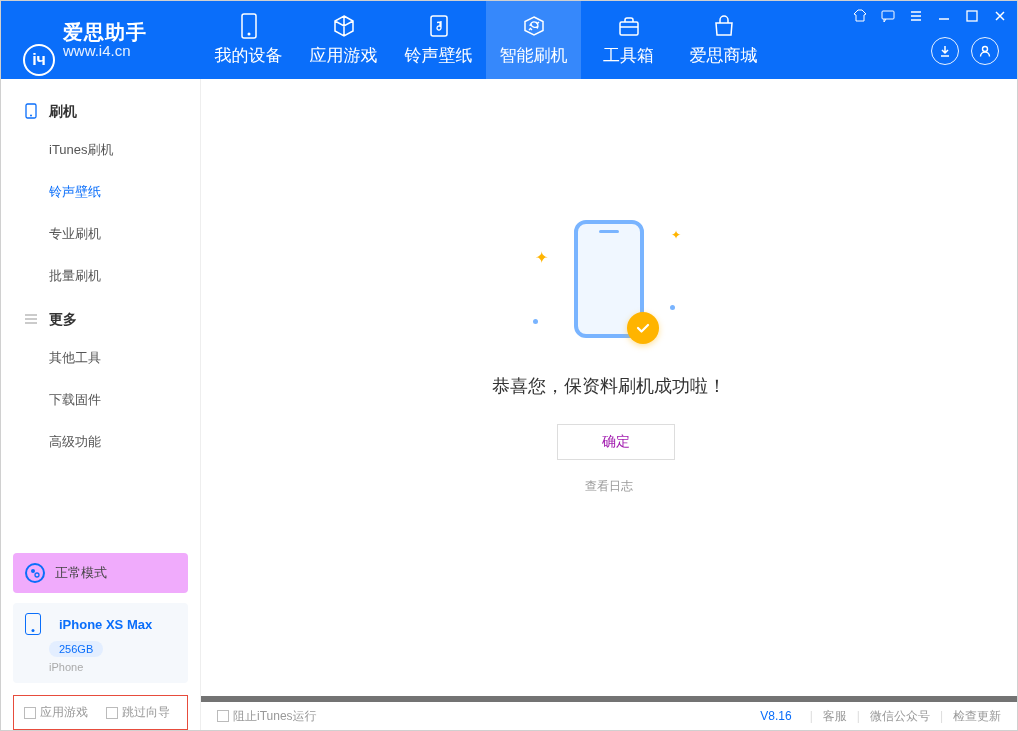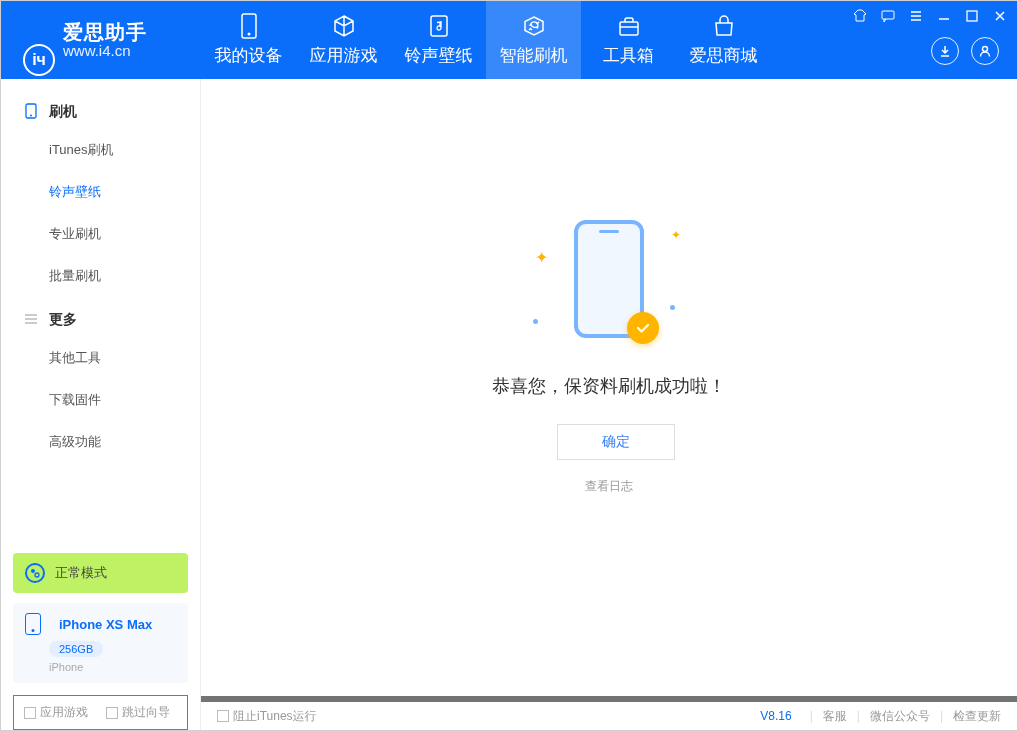--- a/index.html
+++ b/index.html
@@ -29,21 +29,21 @@
 
 
 .sidebar { width:200px; border-right:1px solid #eee; display:flex; flex-direction:column; overflow:hidden; }
 .side-scroll { flex:1; overflow-y:auto; padding-top:10px; }
 .side-section-head { display:flex; align-items:flex-start; gap:10px; padding:14px 22px 8px; font-size:14px; color:#333; font-weight:700; }
 .side-section-head .sect-icon { width:16px; height:16px; display:flex; align-items:center; justify-content:center; color:#888; }
 .side-item { padding:12px 22px 12px 48px; font-size:13px; color:#555; cursor:pointer; }
 .side-item.active { color:#0a6efa; }
 
 .side-bottom { padding:0 12px 12px; }
-.mode-card { background:#bef264; border-radius:4px; padding:10px 12px; margin-bottom:10px; display:flex; align-items:center; gap:10px; font-size:13px; color:#444; }
+.mode-card { background:#f0abfc; border-radius:4px; padding:10px 12px; margin-bottom:10px; display:flex; align-items:center; gap:10px; font-size:13px; color:#444; }
 .mode-icon { width:20px; height:20px; border:2px solid #0a6efa; border-radius:50%; display:flex; align-items:center; justify-content:center; }
 .device-card { background:#f5f8fc; border-radius:4px; padding:10px 12px; }
 .device-card .dev-row1 { display:flex; align-items:center; gap:18px; font-size:13px; color:#0a6efa; font-weight:600; }
 .dev-icon { width:16px; height:22px; border:1.5px solid #0a6efa; border-radius:3px; position:relative; }
 .dev-icon::after { content:''; position:absolute; bottom:2px; left:50%; transform:translateX(-50%); width:3px; height:3px; border-radius:50%; background:#0a6efa; }
 .capacity-badge { display:inline-block; margin-top:6px; margin-left:24px; font-size:11px; background:#e3eeff; color:#0a6efa; padding:2px 10px; border-radius:10px; }
 .dev-type { margin-left:24px; margin-top:4px; font-size:11px; color:#aaa; }
 
 .checkbox-row { border:1.5px solid #e74c3c; padding:8px 10px; display:flex; gap:18px; font-size:12px; color:#999; margin:0 12px 0; }
 .cb { width:12px; height:12px; border:1px solid #bbb; display:inline-block; margin-right:4px; vertical-align:middle; }
@@ -56,21 +56,21 @@
 .phone-illus::before { content:''; position:absolute; top:6px; left:50%; transform:translateX(-50%); width:20px; height:3px; background:#79b4ff; border-radius:2px; }
 .check-badge { position:absolute; right:30px; bottom:6px; width:32px; height:32px; background:#ffb400; border-radius:50%; display:flex; align-items:center; justify-content:center; box-shadow:0 2px 6px rgba(255,180,0,.4); }
 .sparkle { position:absolute; color:#ffb400; font-size:16px; }
 .sparkle.s1 { left:6px; top:28px; }
 .sparkle.s2 { right:8px; top:8px; font-size:12px; }
 .dot { position:absolute; width:5px; height:5px; background:#79b4ff; border-radius:50%; }
 .dot.d1 { left:4px; bottom:26px; }
 .dot.d2 { right:14px; bottom:40px; }
 
 .success-msg { font-size:18px; color:#333; font-weight:500; margin-bottom:26px; }
-.ok-btn { padding:8px 44px; font-size:14px; background:#fff; border:1px solid #ddd; color:#3b82f6; cursor:pointer; margin-bottom:18px;margin-left:14px; }
+.ok-btn { padding:8px 44px; font-size:14px; background:#fff; border:1px solid #ddd; color:#a21caf; cursor:pointer; margin-bottom:18px;margin-left:14px; }
 .view-log { font-size:12px; color:#999; cursor:pointer; }
 
 
 .footer { height:34px; border-top:6px solid #737373; display:flex; align-items:center; padding:0 16px; font-size:12px; color:#999; }
 .footer .f-left { flex:1; display:flex; align-items:center; gap:6px; }
 .footer .f-right { display:flex; align-items:center; gap:10px; }
 .footer .divider { color:#ddd; }
 .footer .f-link { cursor:pointer; }
 .version { color:#0a6efa; margin-right:8px; }
 

